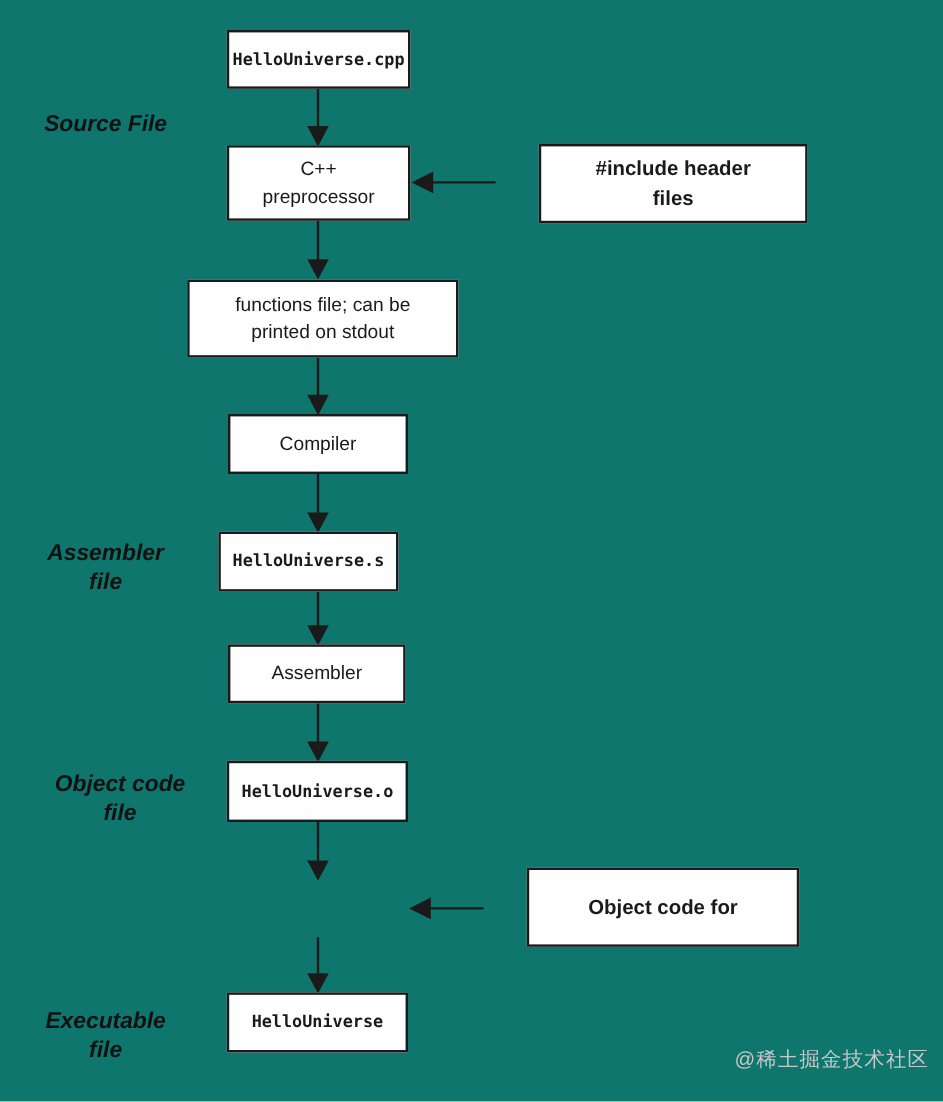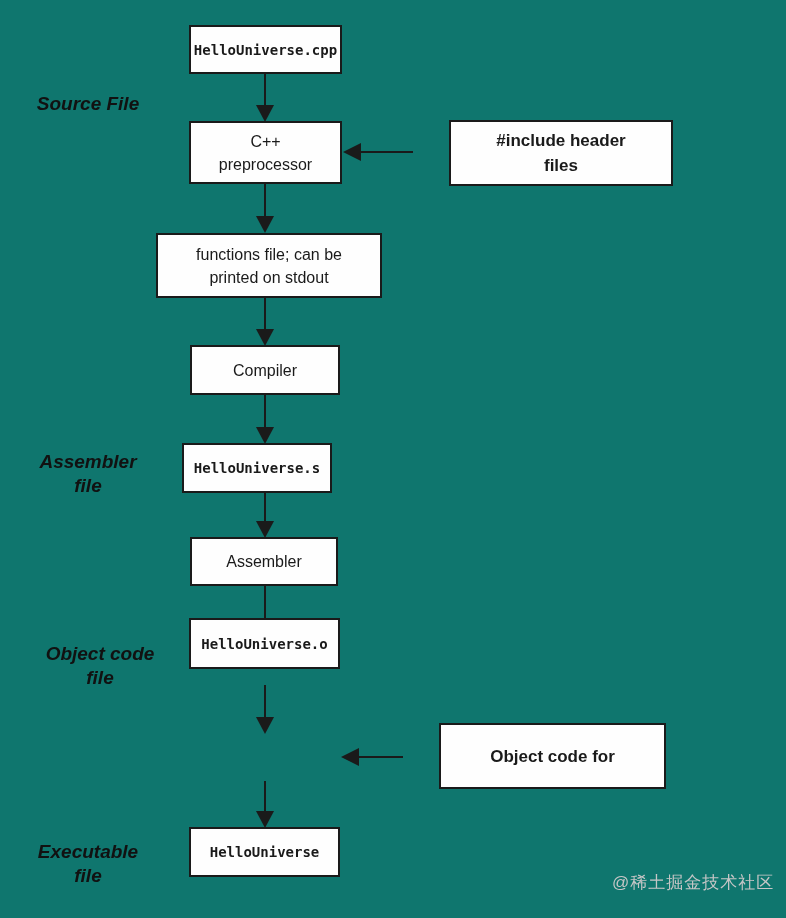--- a/index.html
+++ b/index.html
@@ -136,21 +136,21 @@
   </div>
 
   <div class="node mono" style="left:182px;top:443px;width:150px;height:50px;">
     <span>HelloUniverse.s</span>
   </div>
 
   <div class="node plain" style="left:190px;top:537px;width:148px;height:49px;">
     <span>Assembler</span>
   </div>
 
-  <div class="node mono" style="left:189px;top:618px;width:151px;height:51px;text-align:right;">
+  <div class="node mono" style="left:189px;top:634px;width:151px;height:51px;text-align:right;">
     <span>HelloUniverse.o</span>
   </div>
 
 
   <div class="node annot" style="left:403px;top:723px;width:227px;height:66px;">
     <span>Object code for</span>
   </div>
 
   <div class="node mono" style="left:189px;top:827px;width:151px;height:50px;">
     <span>HelloUniverse</span>

